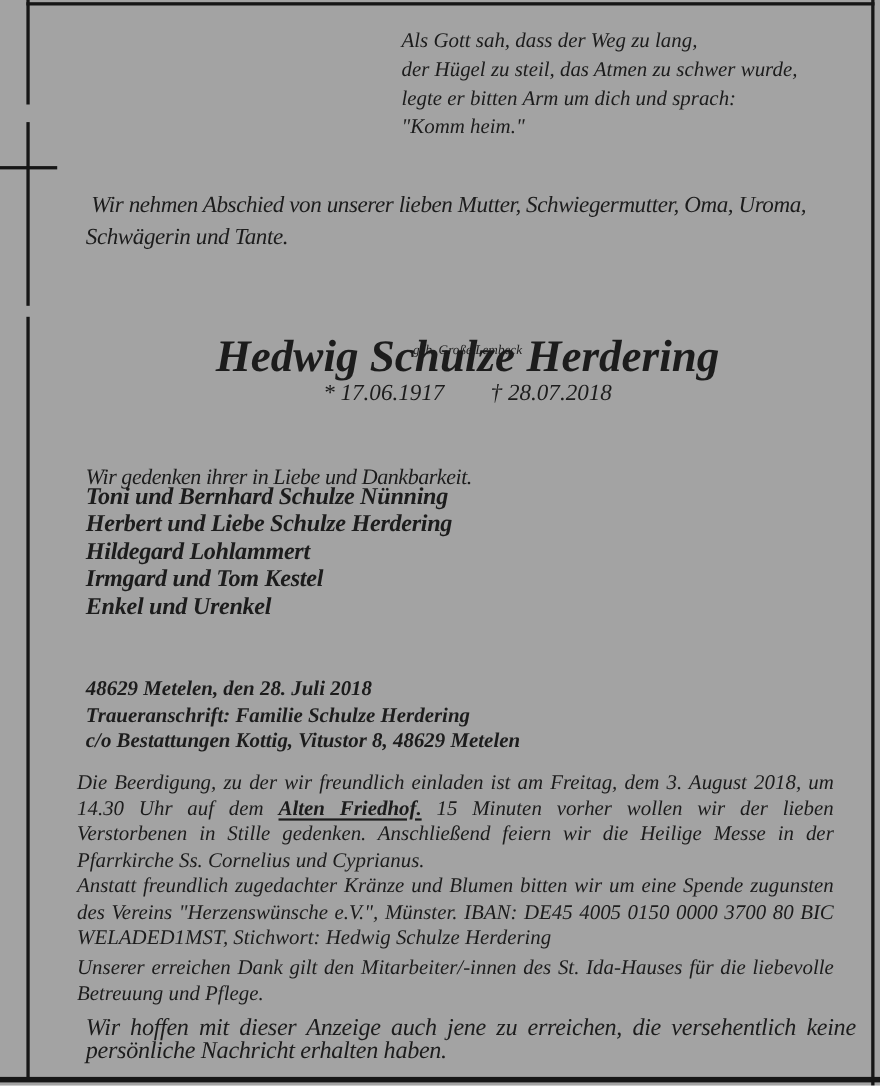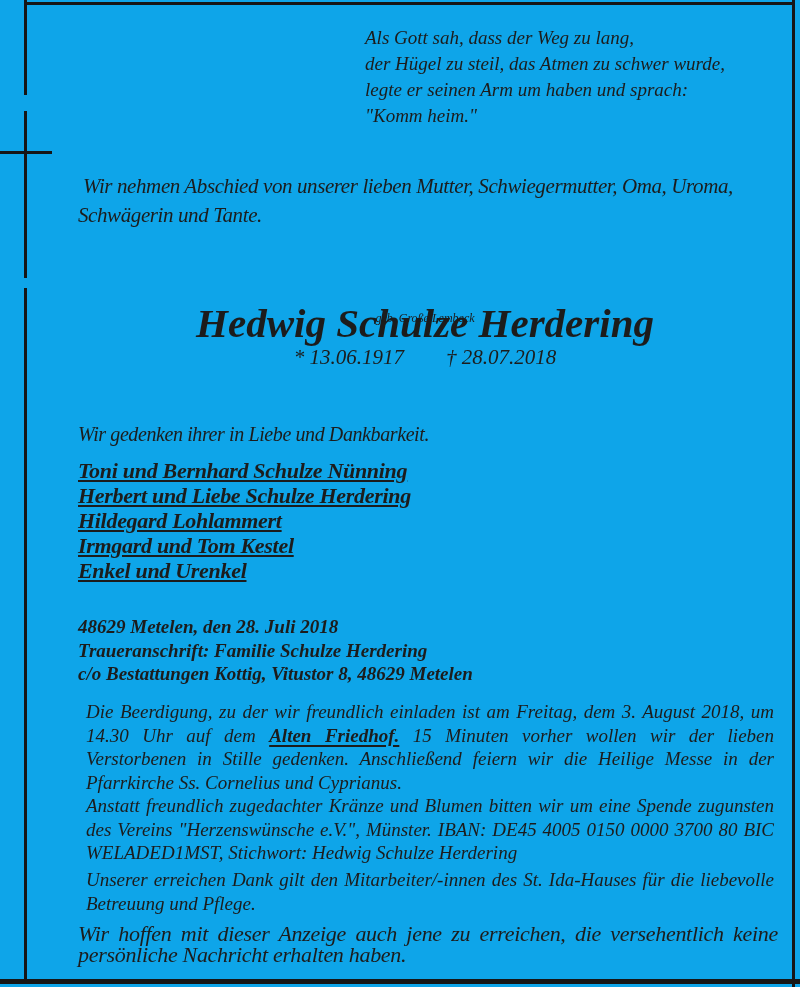--- a/index.html
+++ b/index.html
@@ -1,19 +1,19 @@
 <!DOCTYPE html>
 <html><head>
 <meta charset="utf-8">
 <style>
   html,body{margin:0;padding:0;background:#ffffff;}
   .page{
     position:relative;
     width:800px;height:987px;
-    background:#0ea5e9;
+    background:#a3a3a3;
     overflow:hidden;
     font-family:"Liberation Serif","DejaVu Serif",serif;
     font-style:italic;
     color:#1c1c1c;
   }
   
   .mark{position:absolute;background:#161616;}
   .top-border{left:24px;top:2px;width:771px;height:3px;}
   .right-border{left:792px;top:0;width:3px;height:987px;}
   .bottom-border{left:0;top:979px;width:800px;height:5px;}
@@ -25,23 +25,23 @@
   
   .blk{position:absolute;}
   .poem{left:365px;top:25px;font-size:19px;line-height:26px;}
   .farewell{left:78px;top:172px;width:700px;font-size:21px;line-height:29px;letter-spacing:-0.4px;text-indent:5px;}
   .center-wrap{left:78px;width:694px;text-align:center;}
   .deceased-name{top:256px;font-size:41px;font-weight:700;line-height:1.15;margin-top:44px;}
   .maiden{top:311px;font-size:12px;}
   .dates{top:345px;font-size:21px;}
   .death-date{margin-left:42px;}
   .remembrance{left:78px;top:423px;font-size:20px;letter-spacing:-0.4px;}
-  .mourners{left:78px;top:458px;font-size:22px;font-weight:700;line-height:25px;letter-spacing:-0.3px;text-decoration:underline;}
+  .mourners{left:78px;top:438px;font-size:22px;font-weight:700;line-height:25px;letter-spacing:-0.3px;}
   .address{left:78px;top:615px;font-size:19px;line-height:23.5px;font-weight:bold;}
-  .para{left:86px;width:688px;font-size:19px;line-height:23.5px;text-align:justify;font-style:italic;}
+  .para{left:70px;width:688px;font-size:19px;line-height:23.5px;text-align:justify;font-style:italic;}
   .funeral{top:700px;}
   .donation{top:794px;}
   .thanks{top:868px;}
   .hope{left:78px;top:923px;width:700px;font-size:22px;line-height:21px;letter-spacing:-0.3px;text-align:justify;}
   .hl{font-weight:700;text-decoration:underline;text-decoration-thickness:2px;text-underline-offset:3px;}
 </style>
 </head>
 <body>
 
 <div class="page">
@@ -50,30 +50,30 @@
   <div class="mark right-border"></div>
   <div class="mark bottom-border"></div>
   <div class="mark left-seg1"></div>
   <div class="mark left-seg2"></div>
   <div class="mark left-seg3"></div>
   <div class="mark crop-h"></div>
 
   <div class="blk poem">
     <div>Als Gott sah, dass der Weg zu lang,</div>
     <div>der Hügel zu steil, das Atmen zu schwer wurde,</div>
-    <div>legte er seinen Arm um haben und sprach:</div>
+    <div>legte er bitten Arm um dich und sprach:</div>
     <div>"Komm heim."</div>
   </div>
 
   <div class="blk farewell">Wir nehmen Abschied von unserer lieben Mutter, Schwiegermutter, Oma, Uroma, Schwägerin und Tante.</div>
 
   <div class="blk center-wrap deceased-name">Hedwig Schulze Herdering</div>
   <div class="blk center-wrap maiden">geb. Große Lembeck</div>
   <div class="blk center-wrap dates">
-    <span>* 13.06.1917</span><span class="death-date">† 28.07.2018</span>
+    <span>* 17.06.1917</span><span class="death-date">† 28.07.2018</span>
   </div>
 
   <div class="blk remembrance">Wir gedenken ihrer in Liebe und Dankbarkeit.</div>
 
   <div class="blk mourners">
     <div>Toni und Bernhard Schulze Nünning</div>
     <div>Herbert und Liebe Schulze Herdering</div>
     <div>Hildegard Lohlammert</div>
     <div>Irmgard und Tom Kestel</div>
     <div>Enkel und Urenkel</div>

